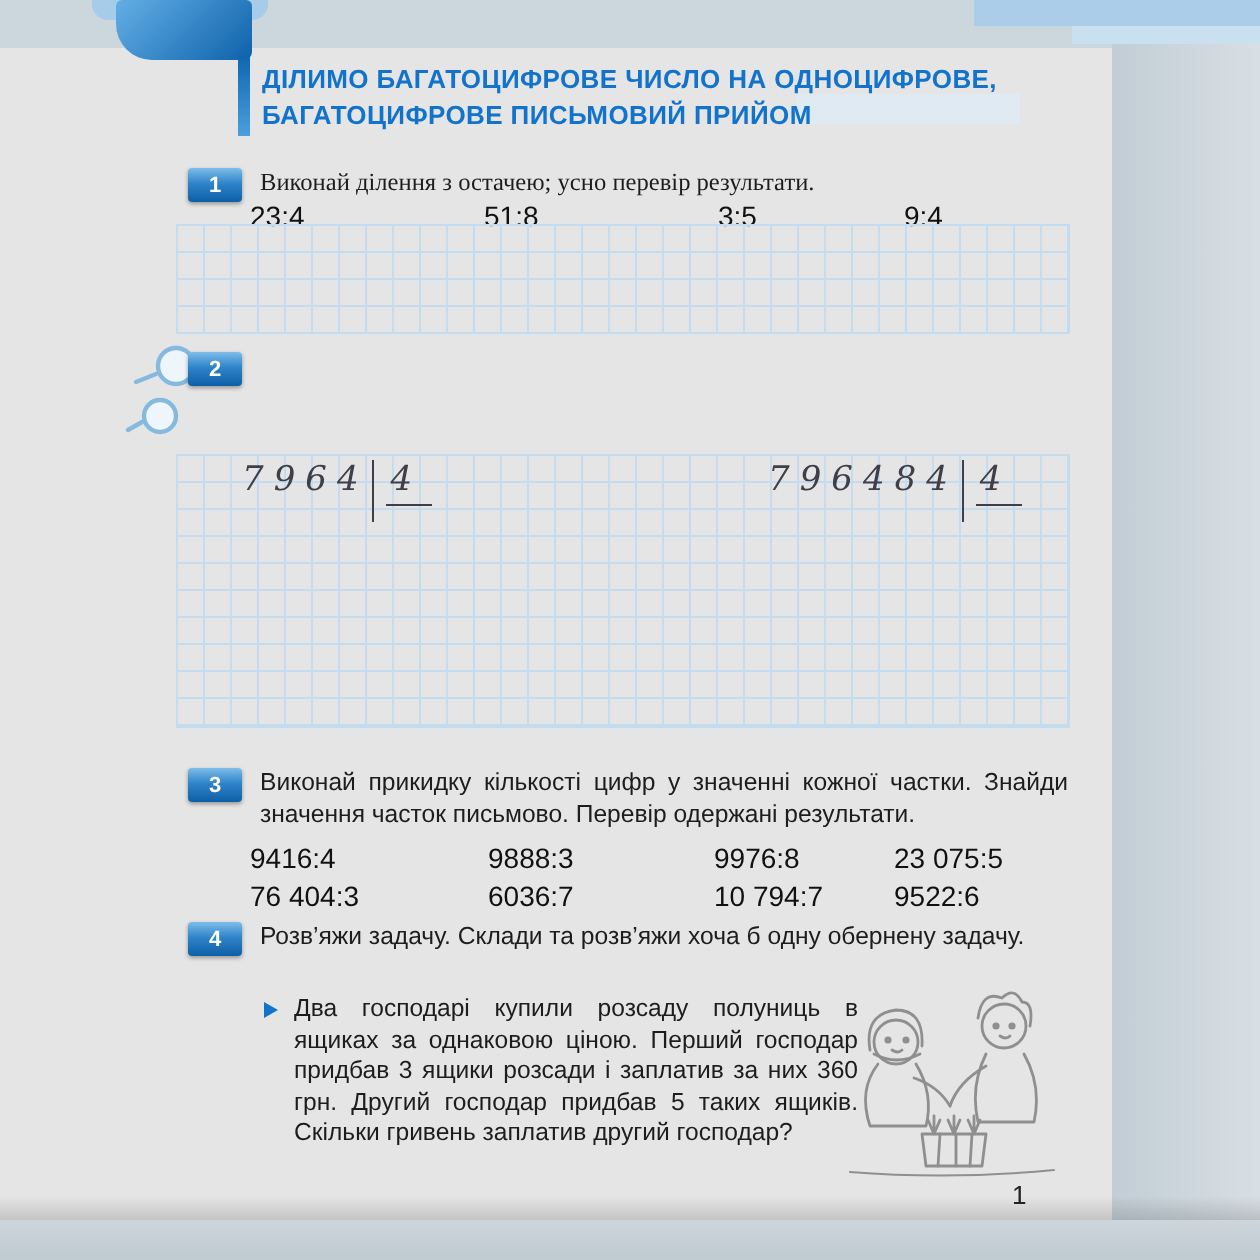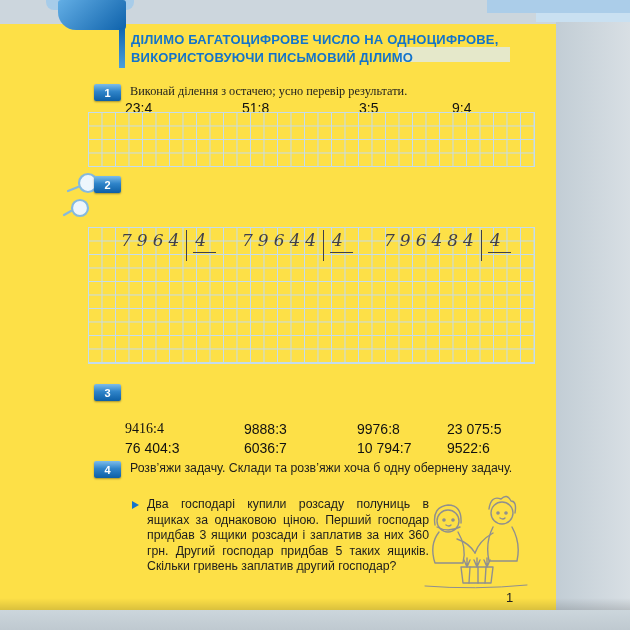--- a/index.html
+++ b/index.html
@@ -1,17 +1,17 @@
 <!DOCTYPE html>
 <html><head>
 <meta charset="utf-8">
 <style>
   html,body{margin:0;padding:0;}
   .sheet{
-    position:relative;width:630px;height:630px;background:#fde047;overflow:hidden;
+    position:relative;width:630px;height:630px;background:#e5e5e5;overflow:hidden;
     font-family:"Liberation Sans",sans-serif;color:#1d1d1d;
   }
   
   .band-top{position:absolute;left:0;top:0;width:630px;height:24px;background:#ccd6dd;}
   .band-right{position:absolute;left:556px;top:0;width:74px;height:630px;background:linear-gradient(to right,#c2cdd5,#d8dfe4);}
   .band-bottom{position:absolute;left:0;top:610px;width:630px;height:20px;background:linear-gradient(to bottom,#ccd6dc,#bfc9d0);}
   .page-shadow{position:absolute;left:0;top:598px;width:630px;height:12px;background:linear-gradient(to bottom,rgba(0,0,0,0),rgba(0,0,0,.14));}
   
   .deco-tl-light{position:absolute;left:46px;top:0;width:88px;height:10px;background:#a7cce9;border-radius:0 0 8px 8px;}
   .deco-tl-main{position:absolute;left:58px;top:0;width:68px;height:30px;background:linear-gradient(135deg,#63aee5,#0e62ab);border-radius:3px 3px 4px 18px;}
@@ -65,21 +65,21 @@
   <div class="band-bottom"></div>
   <div class="deco-tr-1"></div>
   <div class="deco-tr-2"></div>
   <div class="deco-tl-light"></div>
   <div class="deco-tl-main"></div>
   <div class="deco-title-bar"></div>
   <div class="deco-title-haze"></div>
 
   <div class="title">
     <div>ДІЛИМО БАГАТОЦИФРОВЕ ЧИСЛО НА ОДНОЦИФРОВЕ,</div>
-    <div>ВИКОРИСТОВУЮЧИ ПИСЬМОВИЙ ДІЛИМО</div>
+    <div>БАГАТОЦИФРОВЕ ПИСЬМОВИЙ ПРИЙОМ</div>
   </div>
 
   <div class="badge" id="b1">1</div>
   <div class="extext" id="t1">Виконай ділення з остачею; усно перевір результати.</div>
   <span class="prob" style="left:125px;top:100px;">23:4</span>
   <span class="prob" style="left:242px;top:100px;">51:8</span>
   <span class="prob" style="left:359px;top:100px;">3:5</span>
   <span class="prob" style="left:452px;top:100px;">9:4</span>
   <div class="grid" id="grid1"></div>
 
@@ -90,29 +90,27 @@
       <circle cx="18" cy="38" r="8"></circle>
       <line x1="9" y1="41" x2="2" y2="45"></line>
     </g>
   </svg>
   <div class="badge" id="b2">2</div>
   <div class="grid" id="grid2"></div>
 
   <div class="division" id="d1">
     <span class="dividend">7964</span><span class="divbox"><span class="divnum">4</span></span>
   </div>
-  <div class="division" id="d2">
-    <span class="dividend">79644</span><span class="divbox"><span class="divnum">4</span></span>
-  </div>
   <div class="division" id="d3">
     <span class="dividend">796484</span><span class="divbox"><span class="divnum">4</span></span>
   </div>
 
   <div class="badge" id="b3">3</div>
-  <span class="prob" style="left:125px;top:421px;font-family:Liberation Serif, serif;">9416:4</span>
+  <div class="extext" id="t3">Виконай прикидку кількості цифр у значенні кожної частки. Знайди значення часток письмово. Перевір одержані результати.</div>
+  <span class="prob" style="left:125px;top:421px;">9416:4</span>
   <span class="prob" style="left:244px;top:421px;">9888:3</span>
   <span class="prob" style="left:357px;top:421px;">9976:8</span>
   <span class="prob" style="left:447px;top:421px;">23 075:5</span>
   <span class="prob" style="left:125px;top:440px;">76 404:3</span>
   <span class="prob" style="left:244px;top:440px;">6036:7</span>
   <span class="prob" style="left:357px;top:440px;">10 794:7</span>
   <span class="prob" style="left:447px;top:440px;">9522:6</span>
 
   <div class="badge" id="b4">4</div>
   <div class="extext" id="t4">Розв’яжи задачу. Склади та розв’яжи хоча б одну обернену задачу.</div>

